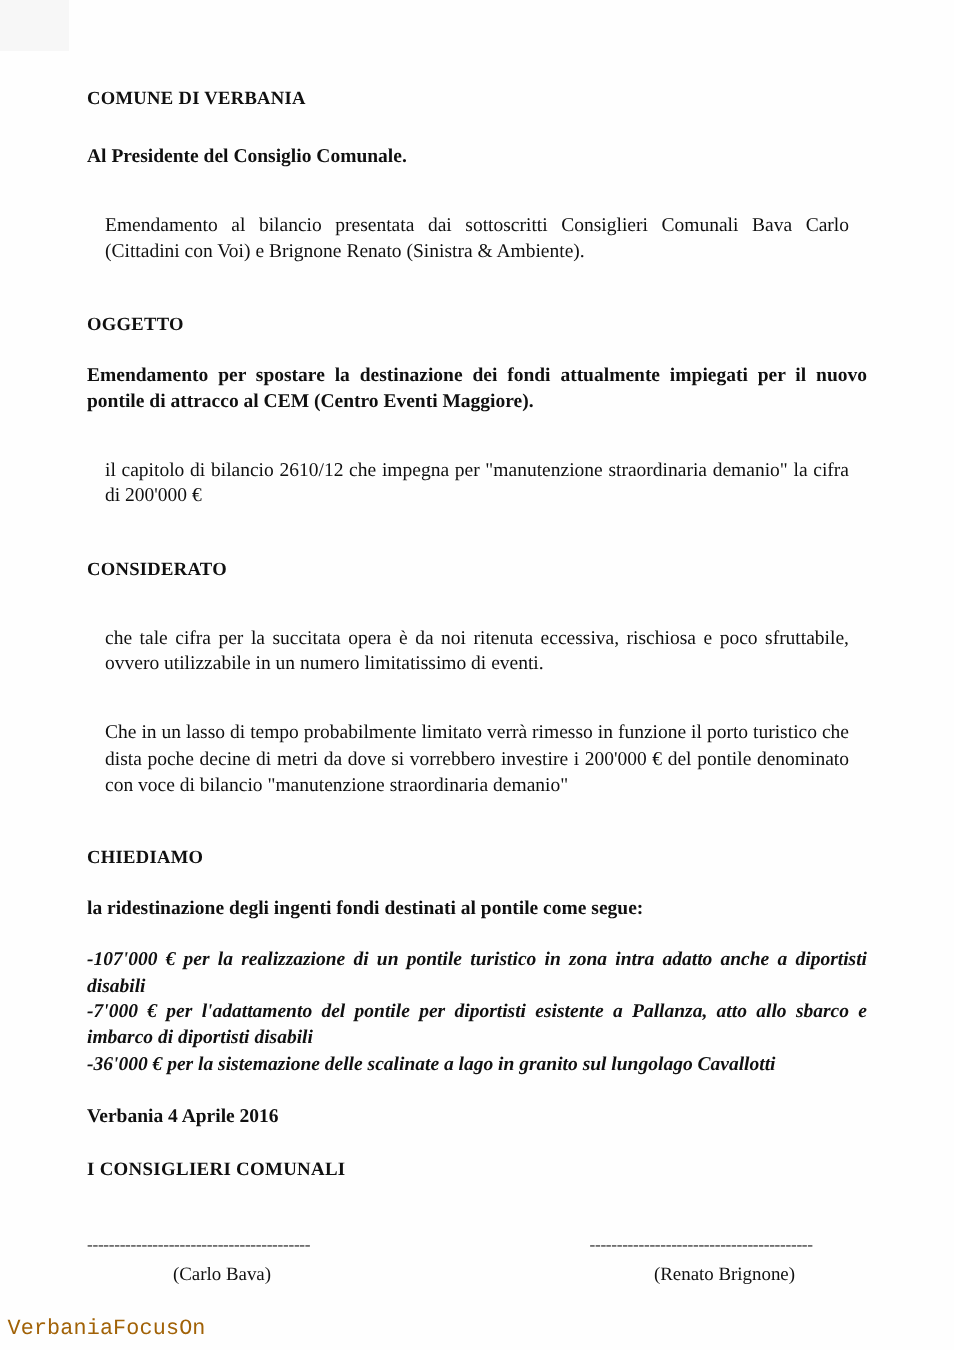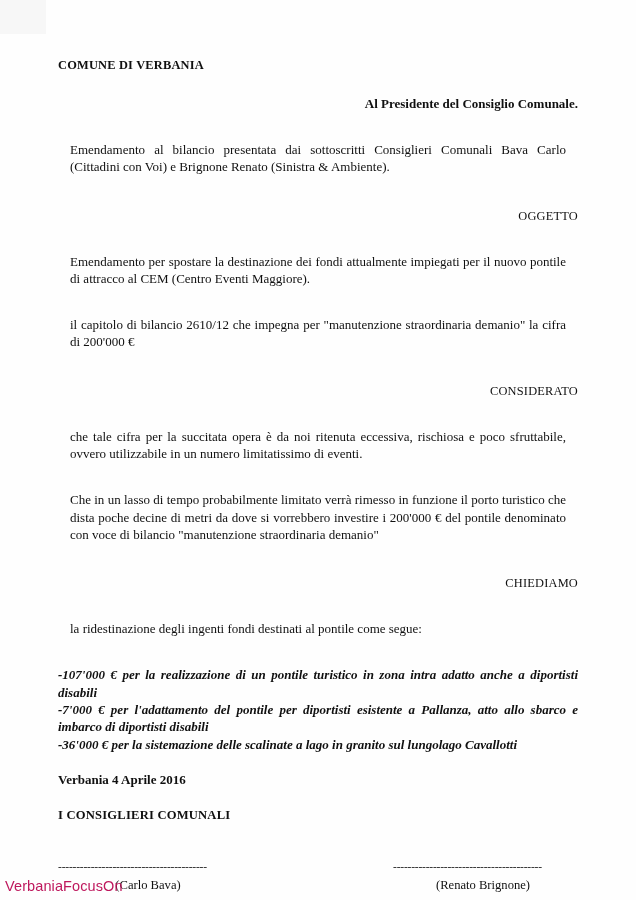--- a/index.html
+++ b/index.html
@@ -53,46 +53,45 @@
     letter-spacing: 0.2px;
     margin: 0;
     padding-top: 58px;
   }
 
   .addressee {
     font-weight: bold;
     font-size: 13px;
     margin: 0;
     padding-top: 23px;
-    text-align: right;
   }
 
   .para {
     font-size: 13px;
     line-height: 1.33;
     text-align: justify;
     margin: 12px;
     padding-top: 17px;
   }
 
   .section-head {
-    text-align: right;
-    font-weight: normal;
+    text-align: left;
+    font-weight: bold;
     font-size: 12.4px;
     letter-spacing: 0.2px;
     margin: 0;
     padding-top: 21px;
   }
 
   .para-bold {
     font-size: 13px;
     line-height: 1.33;
     text-align: justify;
-    font-weight: normal;
-    margin: 12px;
+    font-weight: bold;
+    margin: 0;
     padding-top: 17px;
   }
 
   .items {
     padding-top: 17px;
   }
 
   .item {
     font-size: 13px;
     line-height: 1.33;
@@ -145,24 +144,24 @@
 
   .sign-name {
     font-size: 12.6px;
     padding-top: 6px;
   }
 
   .watermark {
     position: absolute;
     left: 5px;
     top: 878px;
-    font-family: Liberation Sans, sans-serif;
+    font-family: Liberation Mono, monospace;
     font-size: 14.5px;
     font-weight: 300;
-    color: #be185d;
+    color: #a16207;
     letter-spacing: 0.1px;
     white-space: nowrap;
   }
 </style>
 </head>
 <body>
 
 <div class="page">
 
   <div class="scan-tint"></div>

